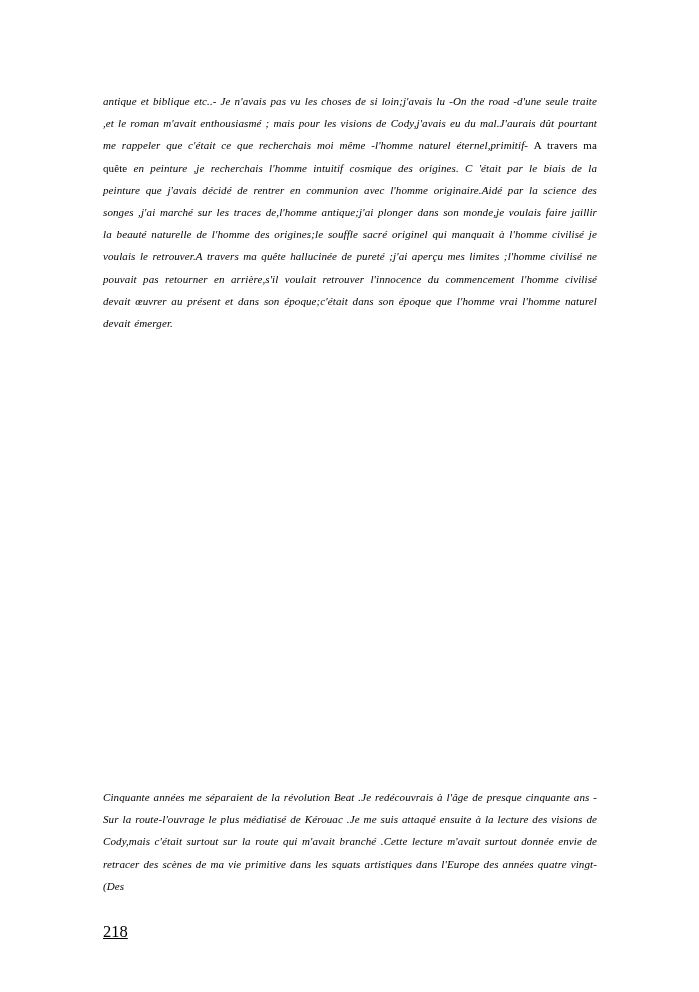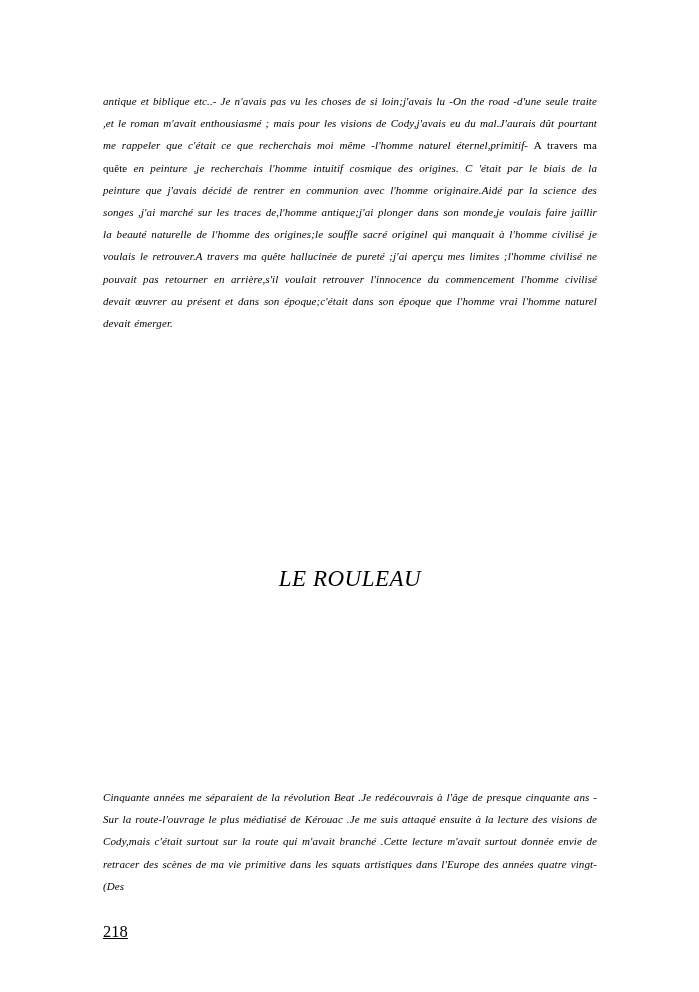--- a/index.html
+++ b/index.html
@@ -56,19 +56,18 @@
 <body>
 
 <div class="page">
 
   <p class="para para1">
     <span class="it">antique et biblique etc..- Je n'avais pas vu les choses de si loin;j'avais lu -On the road -d'une seule traite ,et le roman m'avait enthousiasmé ; mais pour les visions de Cody,j'avais eu du mal.J'aurais dût pourtant me rappeler que c'était ce que recherchais moi même -l'homme naturel éternel,primitif-</span>
     <span class="rm">A travers ma quête </span>
     <span class="it">en peinture ,je recherchais l'homme intuitif cosmique des origines. C 'était par le biais de la peinture que j'avais décidé de rentrer en communion avec l'homme originaire.Aidé par la science des songes ,j'ai marché sur les traces de,l'homme antique;j'ai plonger dans son monde,je voulais   faire jaillir la beauté naturelle de l'homme des origines;le souffle sacré originel qui manquait à l'homme civilisé je voulais le retrouver.A travers ma quête hallucinée de pureté ;j'ai aperçu mes limites ;l'homme civilisé ne pouvait pas retourner en arrière,s'il voulait retrouver l'innocence du commencement l'homme civilisé devait œuvrer au présent et dans son époque;c'était dans son époque que  l'homme vrai l'homme naturel devait émerger.</span>
   </p>
 
-  <h1 class="heading">LE ROULEAU</h1>
 
   <p class="para para2">Cinquante années me séparaient de la révolution Beat .Je redécouvrais à l'âge de presque cinquante ans -Sur la route-l'ouvrage le plus médiatisé de Kérouac .Je me suis attaqué ensuite à la lecture des visions de Cody,mais c'était surtout sur la route qui m'avait branché .Cette lecture m'avait surtout donnée envie de retracer des scènes de ma vie primitive dans les squats artistiques dans l'Europe des années quatre vingt-(Des</p>
 
   <div class="page-number">218</div>
 
 </div>
 
 </body></html>

